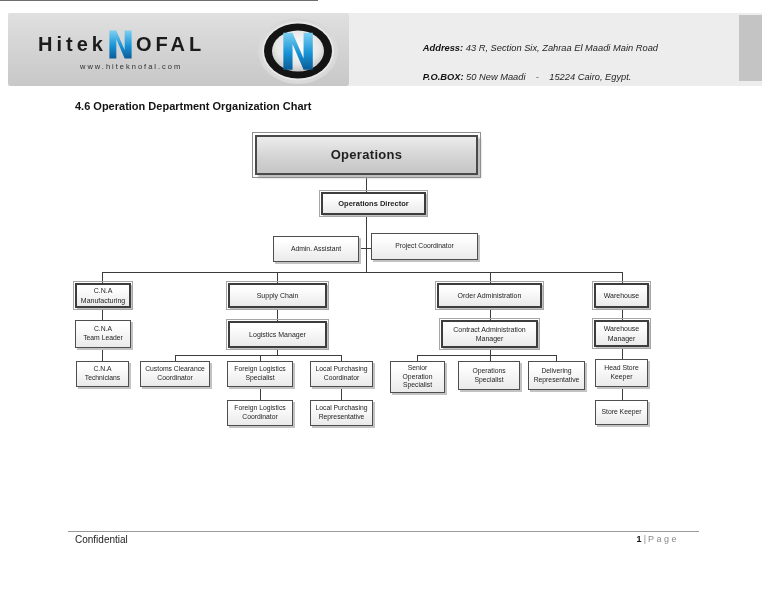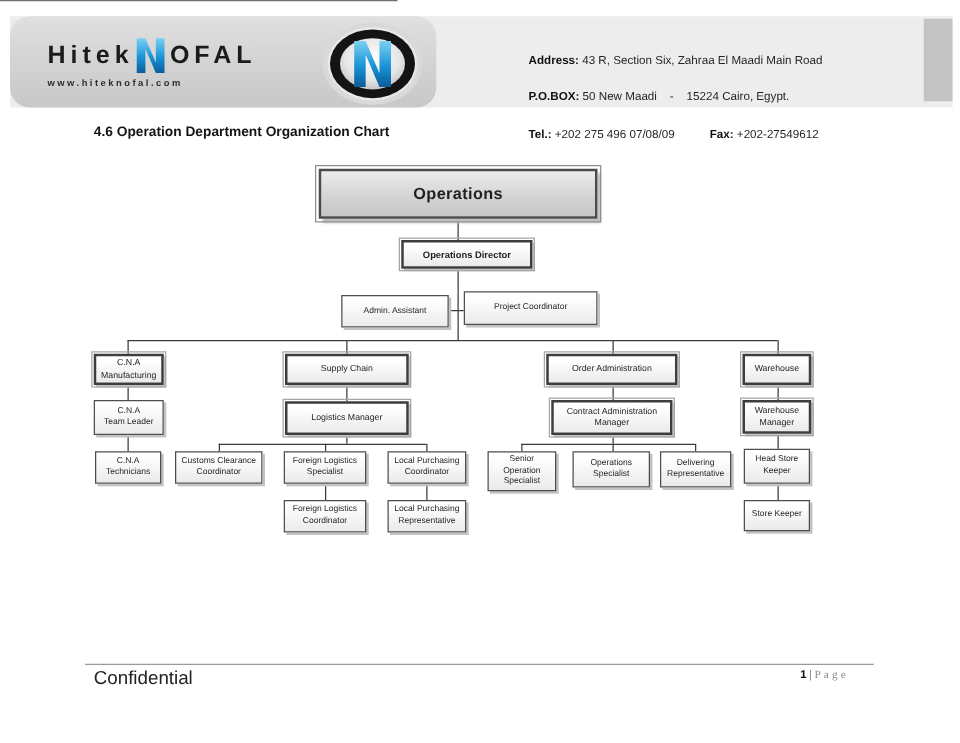--- a/index.html
+++ b/index.html
@@ -4,32 +4,32 @@
 <style>
   html,body { margin:0; padding:0; background:#ffffff; }
   .page {
     position:relative; width:768px; height:594px; background:#ffffff;
     font-family:"Liberation Sans", sans-serif; overflow:hidden;
   }
   
   .artifact-top { position:absolute; left:0; top:0; width:318px; height:1px; background:#6e6e6e; }
   .band { position:absolute; left:8px; top:13px; width:754px; height:73px; background:#ededed; }
   .pill {
-    position:absolute; left:0; top:0; width:341px; height:73px; border-radius:16px;
+    position:absolute; left:0; top:0; width:341px; height:73px; border-radius:3px;
     background:linear-gradient(180deg,#e0e0e0 0%,#d2d2d2 55%,#c8c8c8 100%);
   }
   .logo-text { position:absolute; left:30px; top:15px; }
   .brand-line { display:flex; align-items:center; font-weight:bold; font-size:20px;
     letter-spacing:4px; color:#1b1b1b; line-height:22px; }
   .n-small { margin:0 3px 0 1px; position:relative; top:1px; }
   .solutions { font-size:10px; font-weight:bold; letter-spacing:11px; color:#1b1b1b; margin-top:2px; }
-  .website { font-size:7.5px; font-weight:bold; letter-spacing:2px; color:#2e2e2e; margin-top:3px; }
+  .website { font-size:7.5px; font-weight:normal; letter-spacing:2px; color:#2e2e2e; margin-top:3px; margin-left:42px; }
   .logo-circle { position:absolute; left:242px; top:-1px; }
   .address-block { position:absolute; left:389px; top:21px; font-size:9.3px; line-height:9.6px; color:#252525; }
-  .addr-line { white-space:pre; margin-bottom:1px; }
+  .addr-line { white-space:pre; margin-bottom:1px;font-style:italic; }
   .addr-line b { color:#111; }
   .fax-label { margin-left:28px; }
   .right-strip { position:absolute; right:0px; top:2px; width:23px; height:66px; background:#c4c4c4; }
   
   .doc-title { position:absolute; left:75px; top:100px; margin:0; font-size:11px; font-weight:bold; color:#141414; }
   
   .chart { position:absolute; left:0; top:0; width:768px; height:594px; }
   .node {
     position:absolute; box-sizing:border-box;
     display:flex; flex-direction:column; align-items:center; justify-content:center;
@@ -42,24 +42,24 @@
   .node.bold  { font-weight:bold; font-size:7.5px; }
   .node.root  {
     border:2px solid #4a4a4a; outline:1px solid #8f8f8f; outline-offset:2px;
     box-shadow:3px 3px 2px #bdbdbd;
     background:linear-gradient(180deg,#ececec 0%,#d2d2d2 60%,#c6c6c6 100%);
     font-size:13px; font-weight:bold; letter-spacing:0.3px;
   }
   .edge { position:absolute; background:#3c3c3c; }
   
   .footer-rule { position:absolute; left:68px; top:531px; width:631px; height:1px; background:#9a9a9a; }
-  .conf { position:absolute; left:75px; top:534px; font-size:15px; color:#222; }
+  .conf { position:absolute; left:75px; top:534px; font-size:10px; color:#222; }
   .pageno { position:absolute; right:89px; top:534px; font-size:9px; color:#8a8a8a; }
   .pageno b { color:#111; margin-right:2px; }
-  .pageword { letter-spacing:2.5px; margin-left:2px;font-family:Liberation Serif, serif; }
+  .pageword { letter-spacing:2.5px; margin-left:2px; }
 </style>
 </head>
 <body>
 
 <div class="page">
 
   <div class="artifact-top"></div>
 
   <header>
     <div class="band">
@@ -96,23 +96,20 @@
         </svg>
       </div>
 
       <div class="address-block">
         <div class="addr-line">
           <b>Address:</b><span> 43 R, Section Six, Zahraa El Maadi Main Road</span>
         </div>
         <div class="addr-line">
           <b>P.O.BOX:</b><span> 50 New Maadi    -    15224 Cairo, Egypt.</span>
         </div>
-        <div class="addr-line">
-          <b>Tel.:</b><span> +202 275 496 07/08/09</span><b class="fax-label">Fax:</b><span> +202-27549612</span>
-        </div>
       </div>
 
       <div class="right-strip"></div>
     </div>
   </header>
 
   <h2 class="doc-title">4.6 Operation Department Organization Chart</h2>
 
   <div class="chart" id="orgchart">
       <div class="edge" style="left: 366px; top: 175px; width: 1px; height: 17px;"></div>

